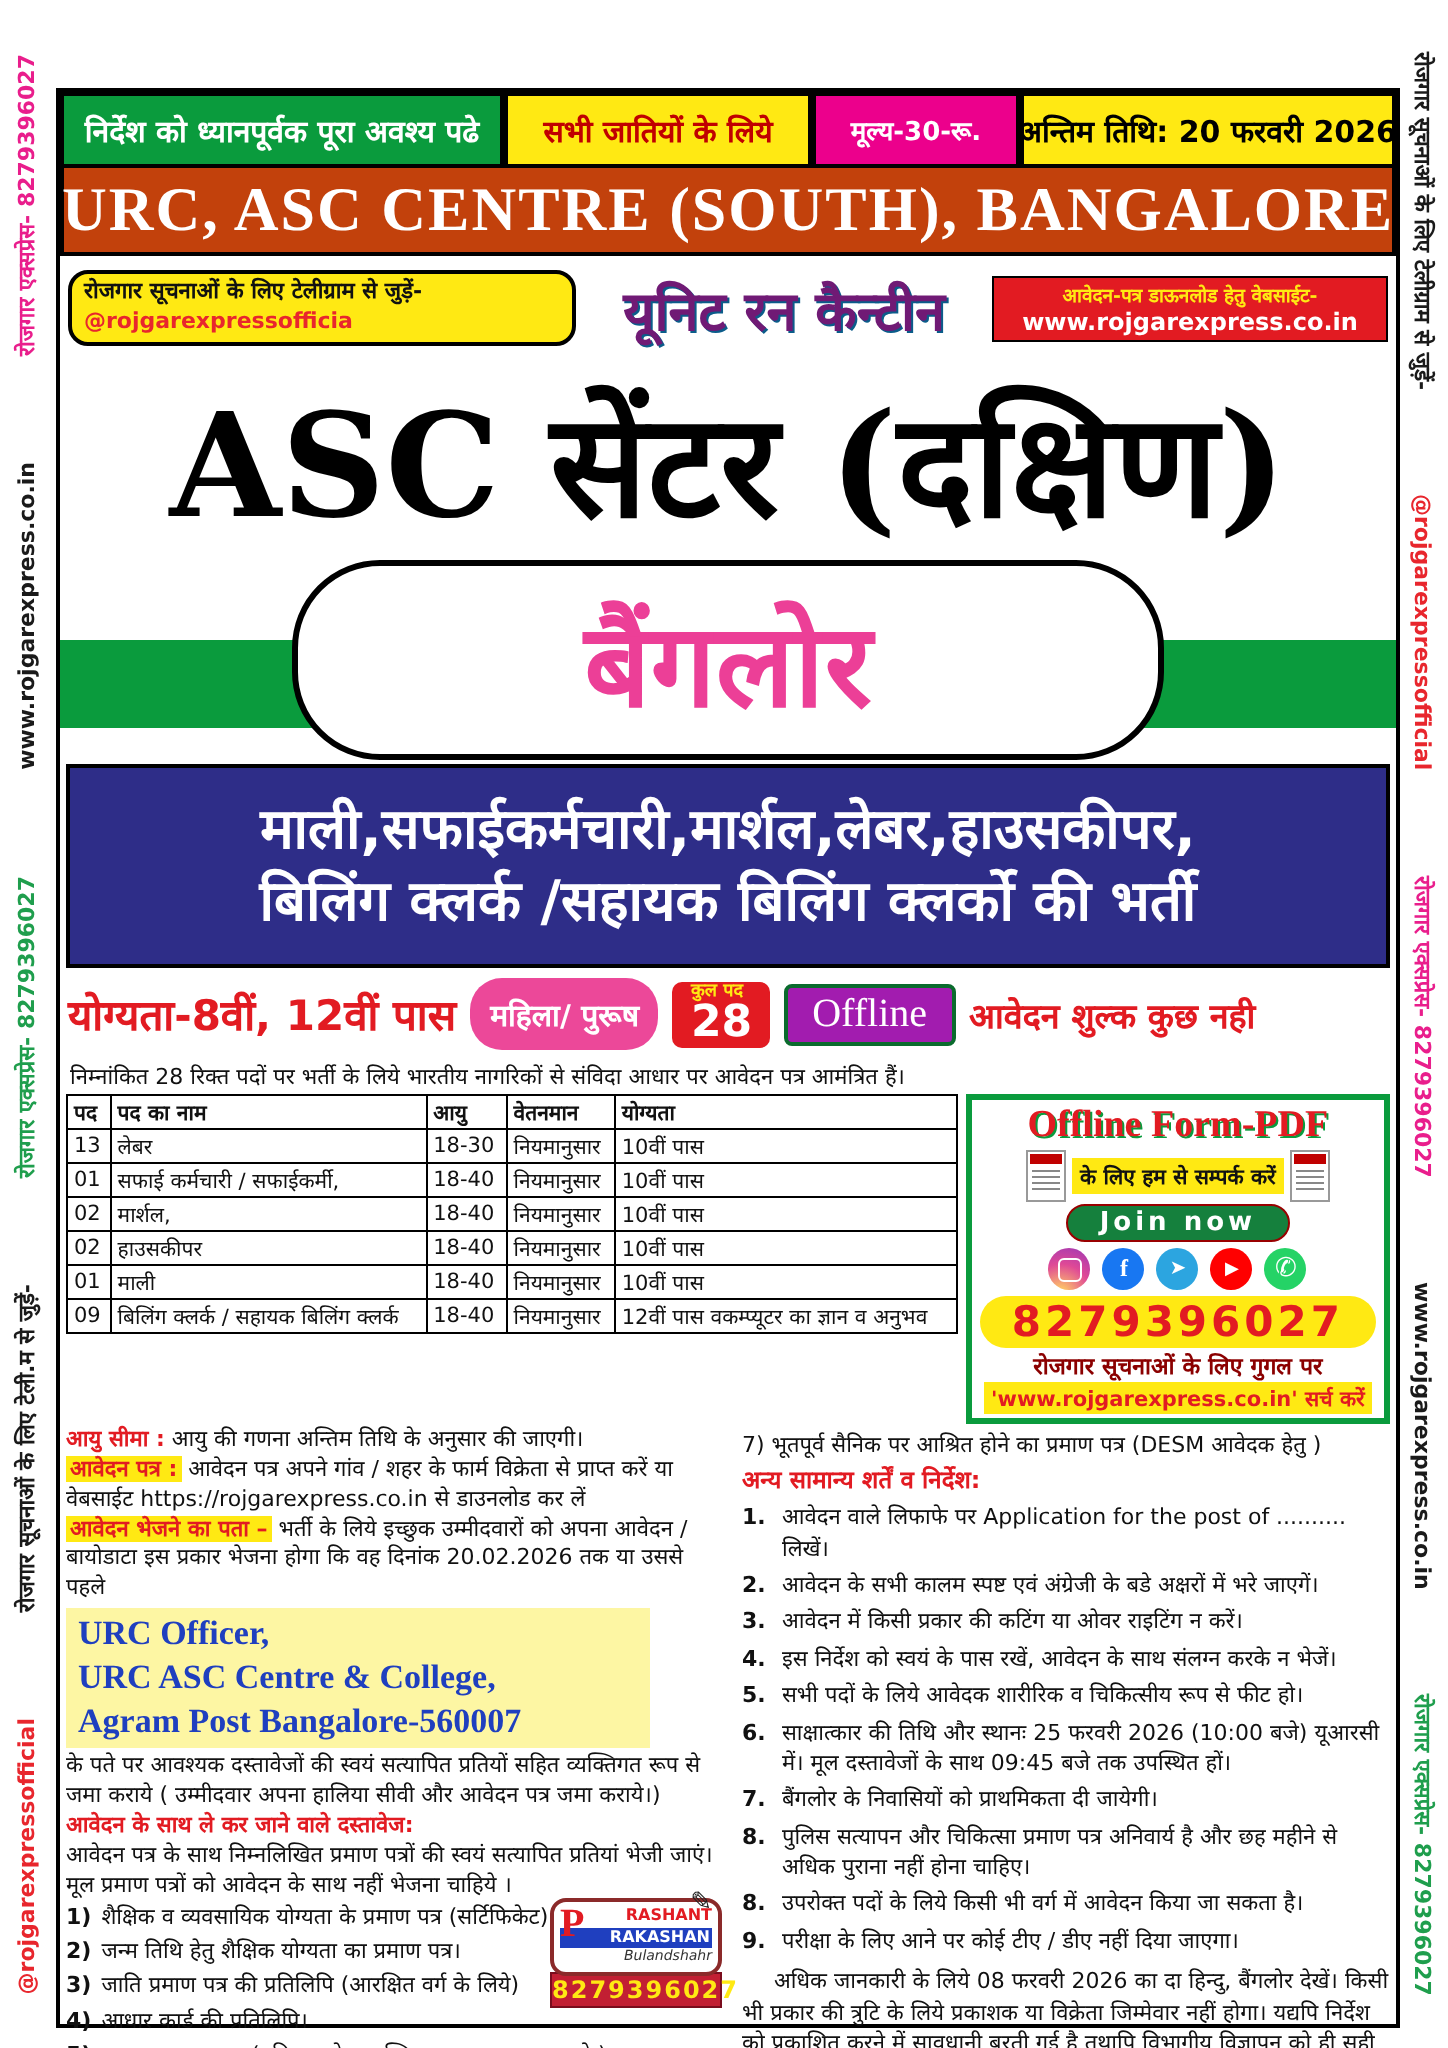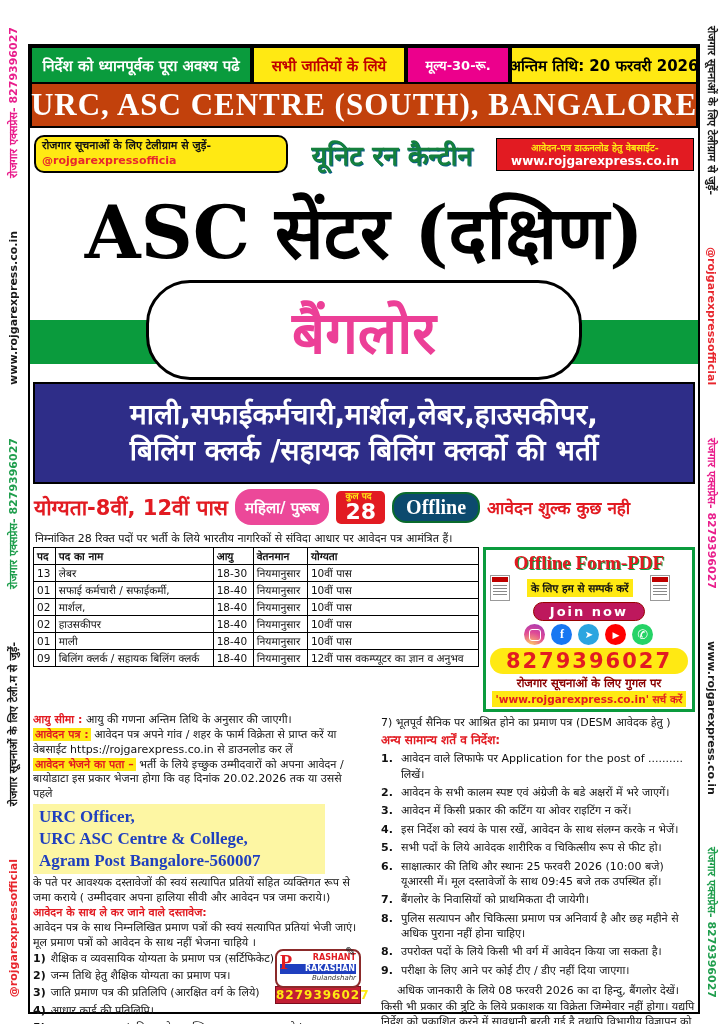--- a/index.html
+++ b/index.html
@@ -27,21 +27,21 @@
   
   .org-banner{height:42px;background:#c2410c;border:2px solid #000;border-top:none;display:flex;
               align-items:center;justify-content:center;}
   .org-banner span{color:#fff;font-family:"Liberation Serif","DejaVu Serif",serif;font-weight:bold;
                    font-size:31px;letter-spacing:1px;white-space:nowrap;}
   
   .row3{display:flex;height:48px;align-items:center;padding:2px 4px;gap:4px;}
   .tg-box{width:238px;background:#ffe913;border:2px solid #000;border-radius:10px;padding:2px 6px;
           font-size:11px;font-weight:bold;line-height:1.35;}
   .tg-box .handle{color:#e8262d;}
-  .canteen{flex:1;text-align:center;color:#15803d;font-weight:900;font-size:27px;
+  .canteen{flex:1;text-align:center;color:#701a75;font-weight:900;font-size:27px;
            text-shadow:1px 1px 0 #0b5c8a;}
   .web-box{width:186px;background:#e21b22;border:1px solid #000;padding:2px 5px;text-align:center;}
   .web-box .l1{color:#ffe913;font-size:9.5px;font-weight:bold;white-space:nowrap;}
   .web-box .l2{color:#fff;font-size:12px;font-weight:bold;white-space:nowrap;}
   
   .asc-title{height:100px;display:flex;align-items:center;justify-content:center;}
   .asc-title span{font-family:"DejaVu Serif","Liberation Serif",serif;font-weight:900;font-size:72px;
                   color:#000;white-space:nowrap;}
   .city-band{position:relative;height:100px;}
   .green-bar{position:absolute;left:0;right:0;top:40px;height:44px;background:#0a9b3d;}
@@ -54,58 +54,58 @@
             display:flex;flex-direction:column;align-items:center;justify-content:center;
             font-weight:900;font-size:28px;line-height:1.3;white-space:nowrap;}
   
   .summary{display:flex;align-items:center;height:46px;padding:0 4px;gap:7px;}
   .qual{color:#e21b22;font-weight:900;font-size:21px;white-space:nowrap;}
   .gender-pill{background:#ec4899;color:#fff;font-weight:bold;font-size:15px;border-radius:16px;
                padding:8px 10px;white-space:nowrap;}
   .total-box{background:#e21b22;border-radius:5px;text-align:left;padding:1px 9px;line-height:1;}
   .total-box .lbl{color:#ffe913;font-size:9px;font-weight:bold;display:block;}
   .total-box .num{color:#fff;font-size:22px;font-weight:900;display:block;}
-  .offline-pill{background:#0c4a6e;color:#fff;font-weight:700;font-size:20px;border-radius:14px;
+  .offline-pill{background:#a21caf;color:#fff;font-weight:400;font-size:20px;border-radius:4px;
                 border:2px solid #0a6b2d;padding:2px 12px;font-family:"Liberation Serif",serif;}
   .fee{color:#e21b22;font-weight:900;font-size:17px;white-space:nowrap;}
   .intro-line{font-size:11px;padding:0 5px 2px 5px;}
   
   .rowA{display:flex;padding:0 3px;gap:4px;}
   table.vac{border-collapse:collapse;width:452px;height:118px;font-size:10.5px;}
   table.vac th,table.vac td{border:1.5px solid #000;padding:1px 3px;text-align:left;vertical-align:middle;}
   table.vac th{font-weight:bold;}
   td.center,th.center{text-align:center;}
   .card{flex:1;border:3px solid #0a9b3d;background:#fff;padding:2px 4px;display:flex;
         flex-direction:column;align-items:center;gap:1px;}
   .card-title{color:#e21b22;font-weight:900;font-size:19px;font-family:"Liberation Serif",serif;
               text-shadow:1px 1px 0 #0a9b3d;white-space:nowrap;}
-  .card-sub{display:flex;align-items:center;gap:17px;width:100%;justify-content:flex-start;}
+  .card-sub{display:flex;align-items:center;gap:3px;width:100%;justify-content:center;}
   .np{width:18px;height:24px;background:#fff;border:1px solid #999;position:relative;flex:none;}
   .np:before{content:"";position:absolute;left:1px;right:1px;top:1px;height:5px;background:#c00000;}
   .np:after{content:"";position:absolute;left:2px;right:2px;top:9px;height:1px;background:#888;
             box-shadow:0 3px 0 #888,0 6px 0 #888,0 9px 0 #888;}
   .card-sub .t{background:#ffe913;font-size:10.5px;font-weight:bold;padding:2px 4px;white-space:nowrap;}
-  .join-btn{background:#be185d;color:#fff;font-weight:900;font-size:13px;letter-spacing:2px;
+  .join-btn{background:#15803d;color:#fff;font-weight:900;font-size:13px;letter-spacing:2px;
             border-radius:10px;padding:1px 16px;border:1px solid #900;}
   .icons{display:flex;gap:6px;margin:2px 0;}
   .ic{width:21px;height:21px;border-radius:50%;display:flex;align-items:center;justify-content:center;
       color:#fff;font-size:12px;font-weight:bold;}
   .ic-instagram{background:radial-gradient(circle at 30% 110%,#fdc468 10%,#df4996 55%,#9b36b7 100%);}
   .ig-in{width:10px;height:10px;border:1.6px solid #fff;border-radius:3px;}
   .ic-facebook{background:#1877f2;font-family:"Liberation Serif",serif;}
   .ic-telegram{background:#2ca5e0;font-size:10px;}
   .ic-youtube{background:#ff0000;font-size:9px;}
   .ic-whatsapp{background:#25d366;font-size:13px;}
   .phone-pill{background:#ffe913;border-radius:14px;padding:1px 16px;color:#e21b22;font-weight:900;
               font-size:21px;letter-spacing:2px;}
   .google-l1{color:#8b0000;font-weight:bold;font-size:11.5px;white-space:nowrap;}
   .google-l2{background:#ffe913;color:#e21b22;font-weight:bold;font-size:10.5px;padding:1px 4px;
              white-space:nowrap;}
   
-  .rowB{flex:1;display:flex;padding:1px 3px 19px 3px;gap:18px;min-height:0;}
+  .rowB{flex:1;display:flex;padding:1px 3px 19px 3px;gap:8px;min-height:0;}
   .colL{width:330px;display:flex;flex-direction:column;font-size:11px;line-height:1.35;}
   .colR{flex:1;display:flex;flex-direction:column;font-size:11px;line-height:1.4;min-width:0;}
   .lab-red{color:#e21b22;font-weight:bold;}
   .lab-hl{color:#e21b22;font-weight:bold;background:#ffe913;padding:0 2px;}
   .addr-block{background:#fdf6a3;width:280px;margin:2px 0;padding:2px 6px;color:#1f3fbf;
               font-family:"Liberation Serif",serif;font-weight:bold;font-size:17px;line-height:1.3;}
   .docs-wrap{position:relative;}
   .docs-list{margin:1px 0 0 0;padding:0;list-style:none;}
   .docs-list li{display:flex;gap:5px;margin-bottom:2.5px;}
   .docs-list .n{flex:none;font-weight:bold;}

